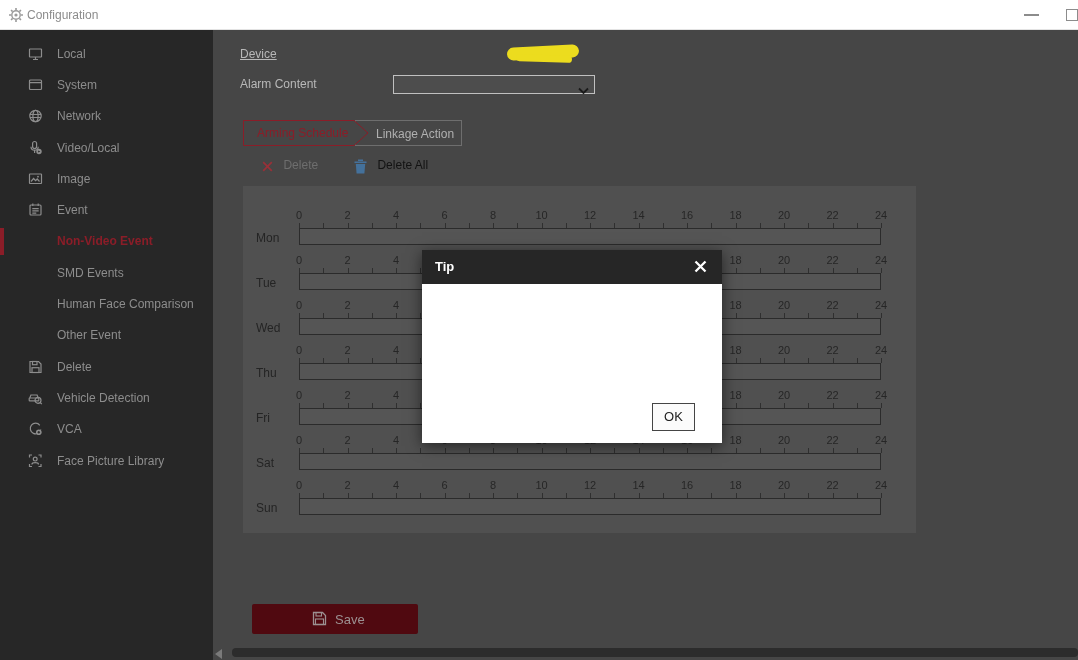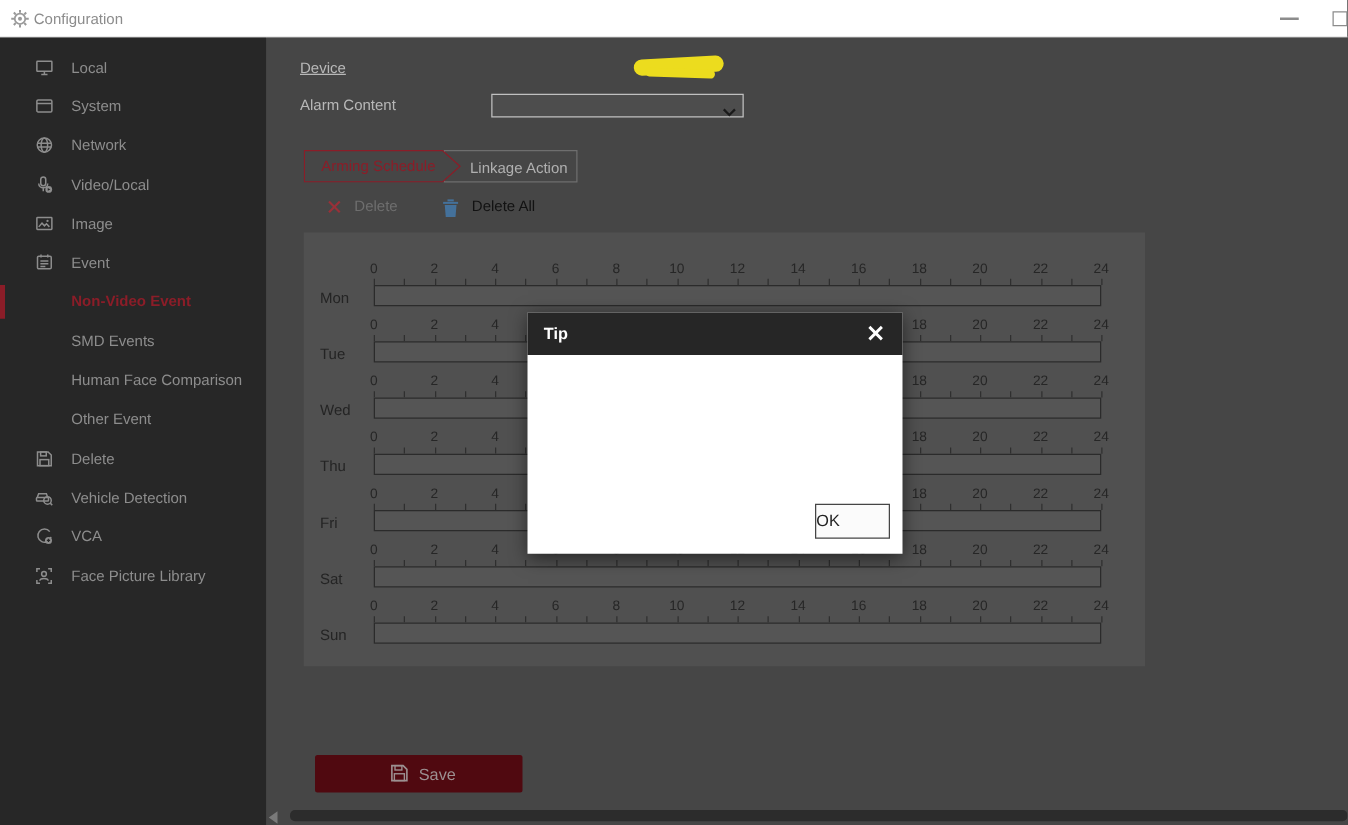--- a/index.html
+++ b/index.html
@@ -59,23 +59,23 @@
   .bar{position:absolute;left:56px;top:30px;width:582px;height:17px;background:#555555;
        border:1px solid #2b2b2b;box-sizing:border-box;cursor:pointer;}
 
   
   .modal{position:absolute;left:422px;top:250px;width:300px;height:193px;background:#ffffff;
          box-shadow:0 3px 14px rgba(0,0,0,0.55);z-index:10;}
   .modal-header{position:absolute;left:0;top:0;width:100%;height:34px;background:#262626;}
   .modal-title{position:absolute;left:13px;top:9px;font-size:13px;font-weight:bold;color:#ffffff;}
   .modal-close{position:absolute;right:14px;top:9px;width:15px;height:15px;color:#ffffff;cursor:pointer;}
   .modal-msg{position:absolute;left:0;top:82px;width:100%;text-align:center;font-size:13px;color:#1b1b1b;}
-  .ok-btn{position:absolute;left:230px;top:153px;width:60px;height:28px;background:#fbfbfb;
+  .ok-btn{position:absolute;left:230px;top:153px;width:43px;height:28px;background:#fbfbfb;
           border:1px solid #454545;box-sizing:border-box;font-size:13px;color:#222222;
-          line-height:26px;cursor:pointer;}
+          text-align:center;line-height:26px;cursor:pointer;}
 
   
   .save-btn{position:absolute;left:252px;top:604px;width:166px;height:30px;background:#500910;
             border-radius:2px;cursor:pointer;}
   .save-btn .sv-icon{position:absolute;left:60px;top:7px;width:15px;height:15px;color:#9c9091;}
   .save-btn .sv-label{position:absolute;left:83px;top:8px;font-size:13px;color:#9c9091;}
 
   
   .hscroll-thumb{position:absolute;left:232px;top:648px;width:846px;height:9px;background:#2c2c2c;
                  border-radius:4px;cursor:pointer;}

